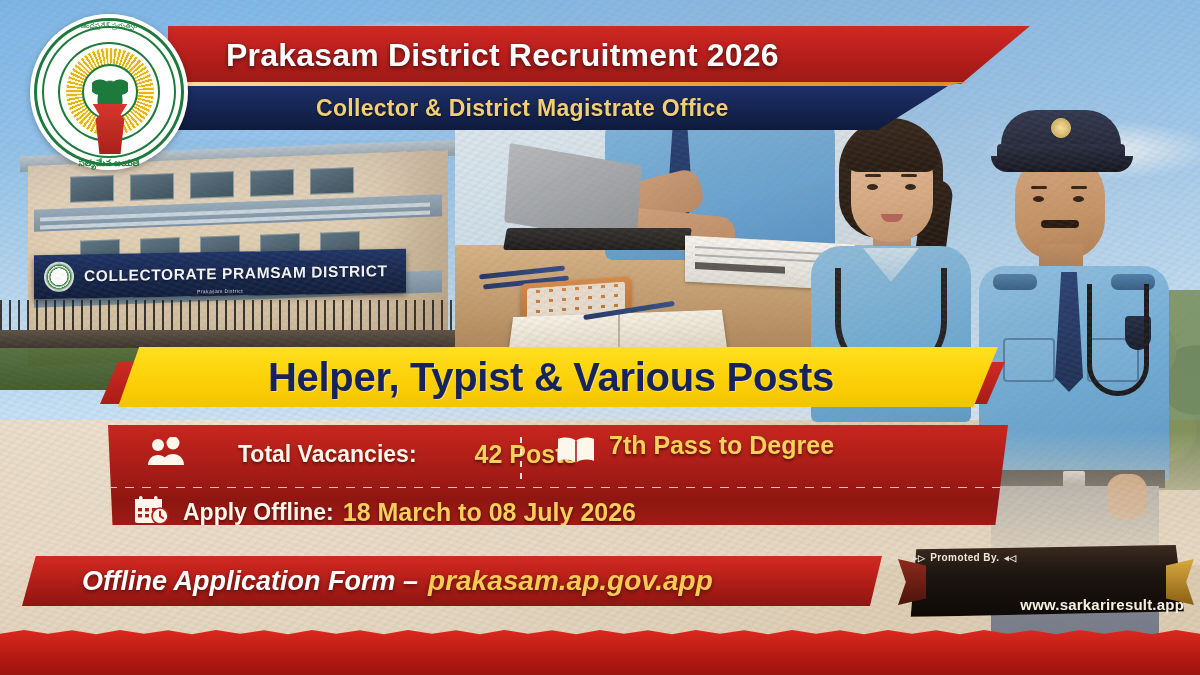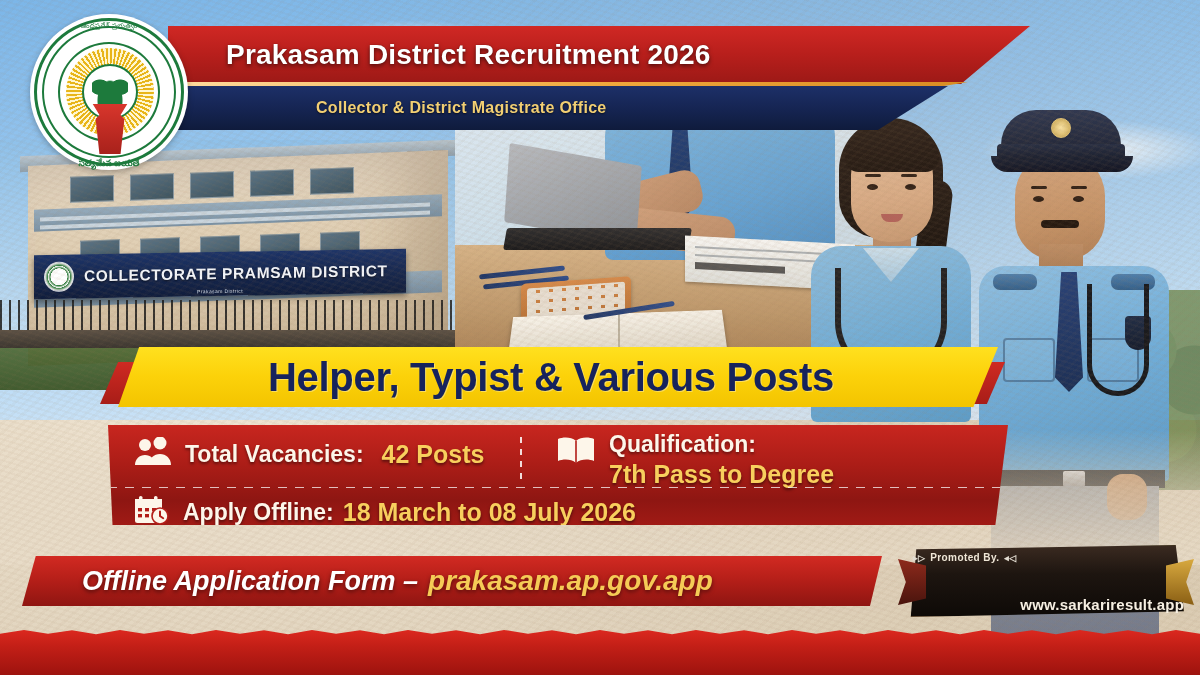--- a/index.html
+++ b/index.html
@@ -318,34 +318,34 @@
     clip-path:polygon(0 0, 100% 0, 92% 100%, 0 100%);
     box-shadow:0 3px 7px rgba(0,0,0,.33);
     display:flex; align-items:center;
   }
   .hdr-red-line{
     position:absolute; left:168px; top:82px; width:800px; height:4px;
     background:linear-gradient(90deg,#ffdca0,#f0a83c 55%,#d98c22);
     clip-path:polygon(0 0,100% 0,97% 100%,0 100%);
   }
   .hdr-title{
-    font-size:28px; font-weight:700; color:#fff; letter-spacing:.2px;
+    font-size:32px; font-weight:700; color:#fff; letter-spacing:.2px;
     margin-left:58px;
     text-shadow:0 2px 4px rgba(0,0,0,.55), 0 0 1px rgba(0,0,0,.4);
     white-space:nowrap;
   }
   .hdr-navy{
     position:absolute; left:168px; top:86px; width:780px; height:44px;
     background:linear-gradient(180deg,#1d3068 0%, #152451 55%, #0f1b3c 100%);
     clip-path:polygon(0 0, 100% 0, 91% 100%, 0 100%);
     box-shadow:0 3px 7px rgba(0,0,0,.35);
     display:flex; align-items:center;
   }
   .hdr-sub{
-    font-size:16px; font-weight:700; color:#f2cf73; letter-spacing:.3px;
+    font-size:23px; font-weight:700; color:#f2cf73; letter-spacing:.3px;
     margin-left:148px; white-space:nowrap;
     text-shadow:0 1px 2px rgba(0,0,0,.6);
   }
 
   
   .emblem{
     position:absolute; left:24px; top:8px; width:170px; height:168px;
   }
   .em-disc{
     position:absolute; inset:6px;
@@ -412,21 +412,21 @@
     background:linear-gradient(180deg,#c8261f 0%, #ab1d17 40%, #8e1612 75%, #a01a15 100%);
     clip-path:polygon(0 0, 100% 0, 98.6% 100%, .5% 100%);
     box-shadow:0 4px 10px rgba(0,0,0,.33);
     overflow:hidden;
   }
   .info-panel::after{
     content:""; position:absolute; left:0; right:0; top:62px; height:1px;
     background:repeating-linear-gradient(90deg, rgba(255,255,255,.72) 0 9px, rgba(255,255,255,0) 9px 17px);
   }
   .info-row{ position:absolute; display:flex; align-items:center; }
-  .row-vac{ left:26px; top:12px; }
+  .row-vac{ left:39px; top:12px;gap:40px; }
   .row-qual{ left:448px; top:6px; align-items:flex-start; }
   .row-apply{ left:26px; top:70px; }
 
   .ico{ flex:0 0 auto; margin-right:13px; }
   .lbl{
     font-size:23px; font-weight:700; color:#fdf6ea; white-space:nowrap;
     text-shadow:0 2px 3px rgba(0,0,0,.45);
   }
   .val{
     font-size:25px; font-weight:700; color:#f8cf5d; white-space:nowrap;
@@ -667,21 +667,20 @@
 
     <div class="info-row row-qual">
       <span class="ico" style="margin-top:4px;">
         <svg width="40" height="30" viewBox="0 0 40 30">
           <path d="M20 6C15 1.5 7 2 2 4v22c5-2 13-2.5 18 2z" fill="#fdf6ea"></path>
           <path d="M20 6c5-4.5 13-4 18-2v22c-5-2-13-2.5-18 2z" fill="#fdf6ea"></path>
           <path d="M20 6v24" stroke="#b21d18" stroke-width="1.6" fill="none"></path>
         </svg>
       </span>
       <span class="qual-stack">
-        <span class="lbl">Qualification:</span>
         <span class="val">7th Pass to Degree</span>
       </span>
     </div>
 
     <div class="info-row row-apply">
       <span class="ico">
         <svg width="36" height="30" viewBox="0 0 36 30">
           <rect x="1" y="4" width="27" height="24" rx="2.5" fill="#fdf6ea"></rect>
           <rect x="1" y="4" width="27" height="6" fill="#fdf6ea"></rect>
           <rect x="5" y="1" width="3.5" height="6" rx="1.6" fill="#fdf6ea"></rect>

